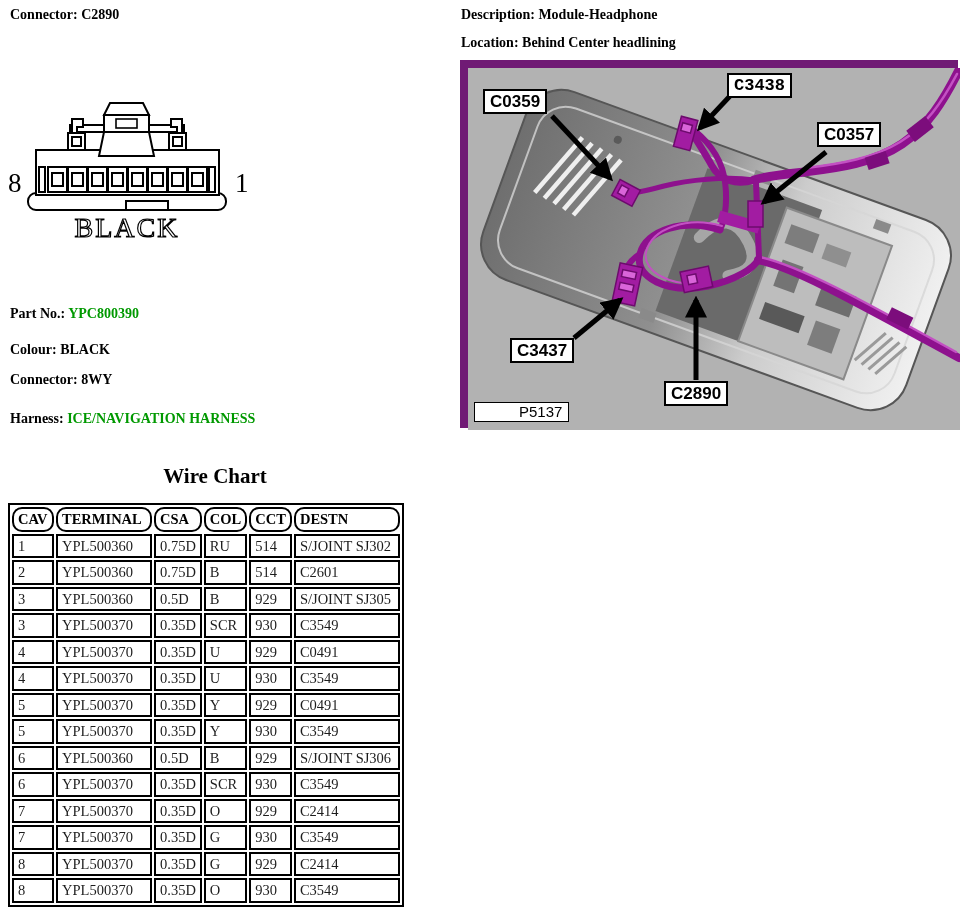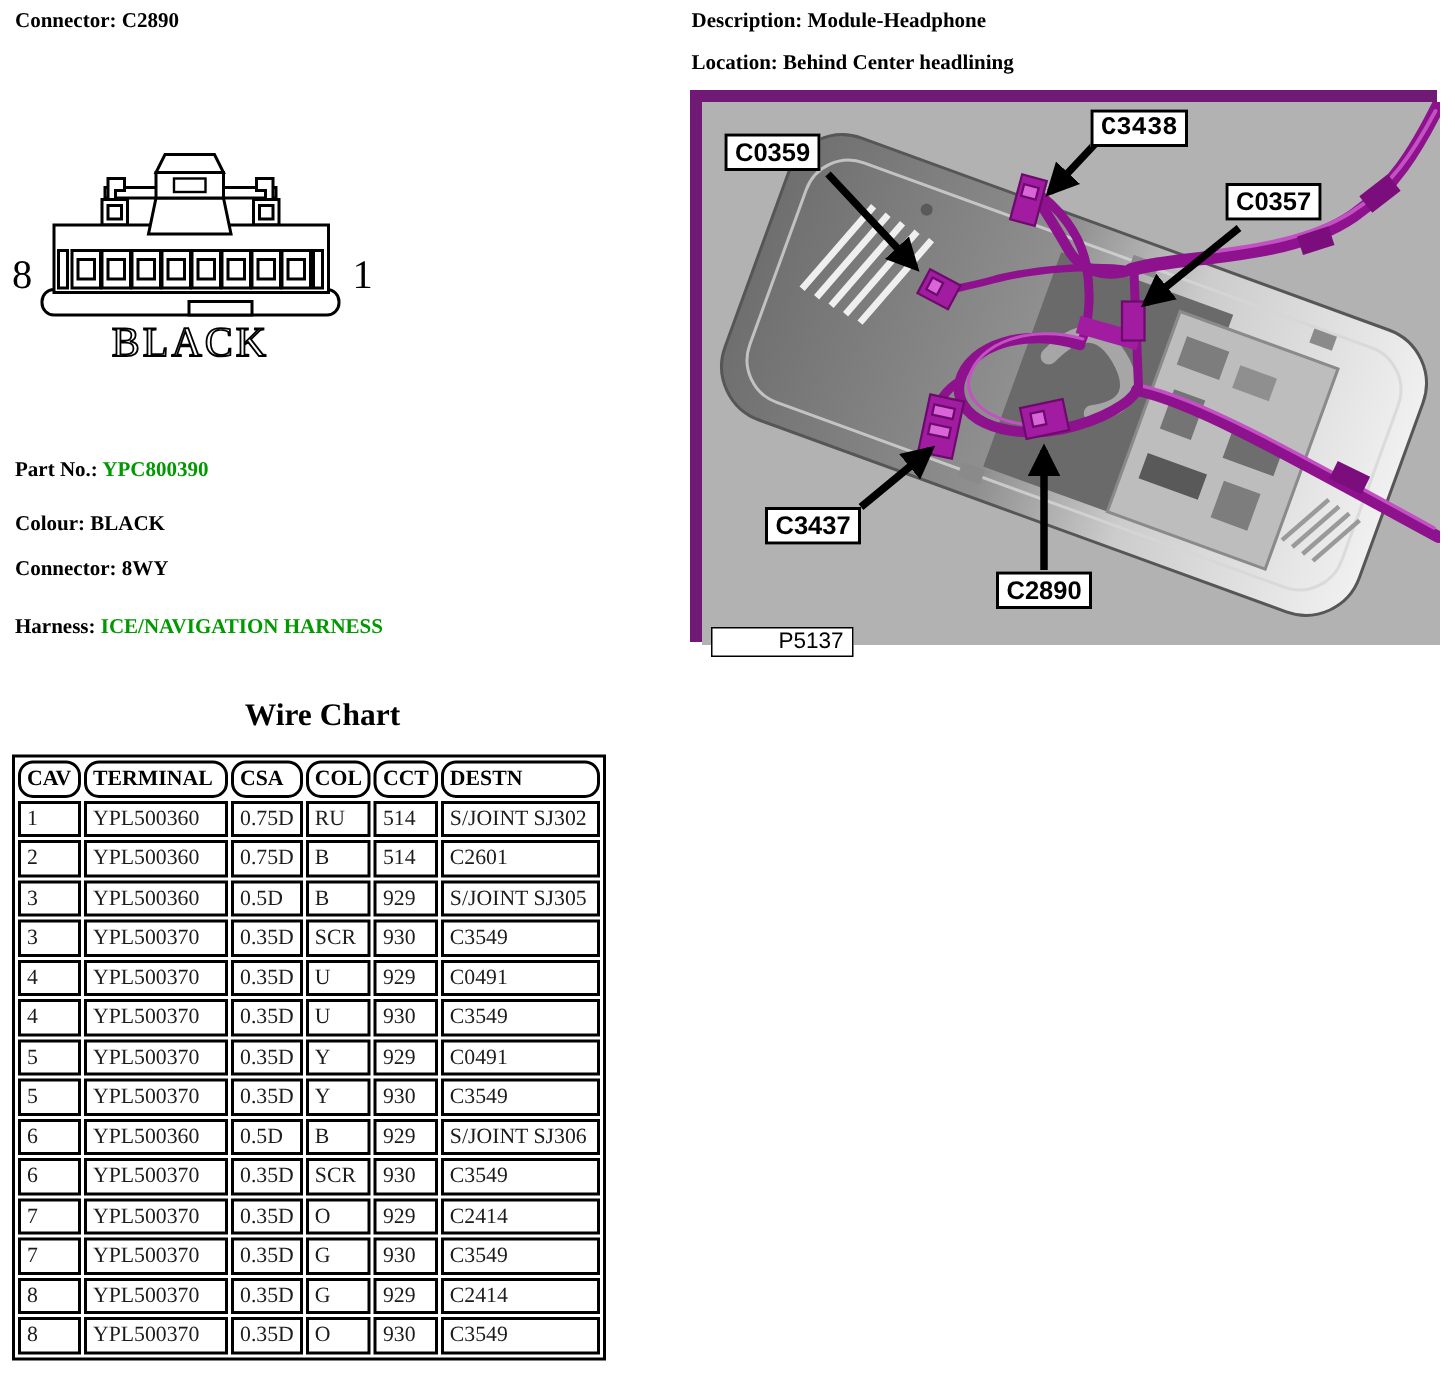--- a/index.html
+++ b/index.html
@@ -224,21 +224,21 @@
       <line x1="358" y1="84" x2="296" y2="134"></line>
       <line x1="106" y1="270" x2="152" y2="232"></line>
       <line x1="228" y1="312" x2="228" y2="232"></line>
     </g>
   </svg>
   <div class="callout" style="left:15px;top:21px;">C0359</div>
   <div class="callout" style="left:259px;top:5px;font-family:Liberation Mono, monospace;">C3438</div>
   <div class="callout" style="left:349px;top:54px;">C0357</div>
   <div class="callout" style="left:42px;top:270px;">C3437</div>
   <div class="callout" style="left:196px;top:313px;">C2890</div>
-  <div class="figure-id" style="left:6px;top:350px;padding-left:44px;">P5137</div>
+  <div class="figure-id" style="left:6px;top:334px;padding-left:44px;">P5137</div>
 </div>
 
 <div id="wire-chart-title" class="abs">Wire Chart</div>
 <table id="wire-chart" class="abs">
   <colgroup>
     <col style="width:42px">
       <col style="width:96px">
       <col style="width:46px">
     <col style="width:40px">
       <col style="width:40px">

